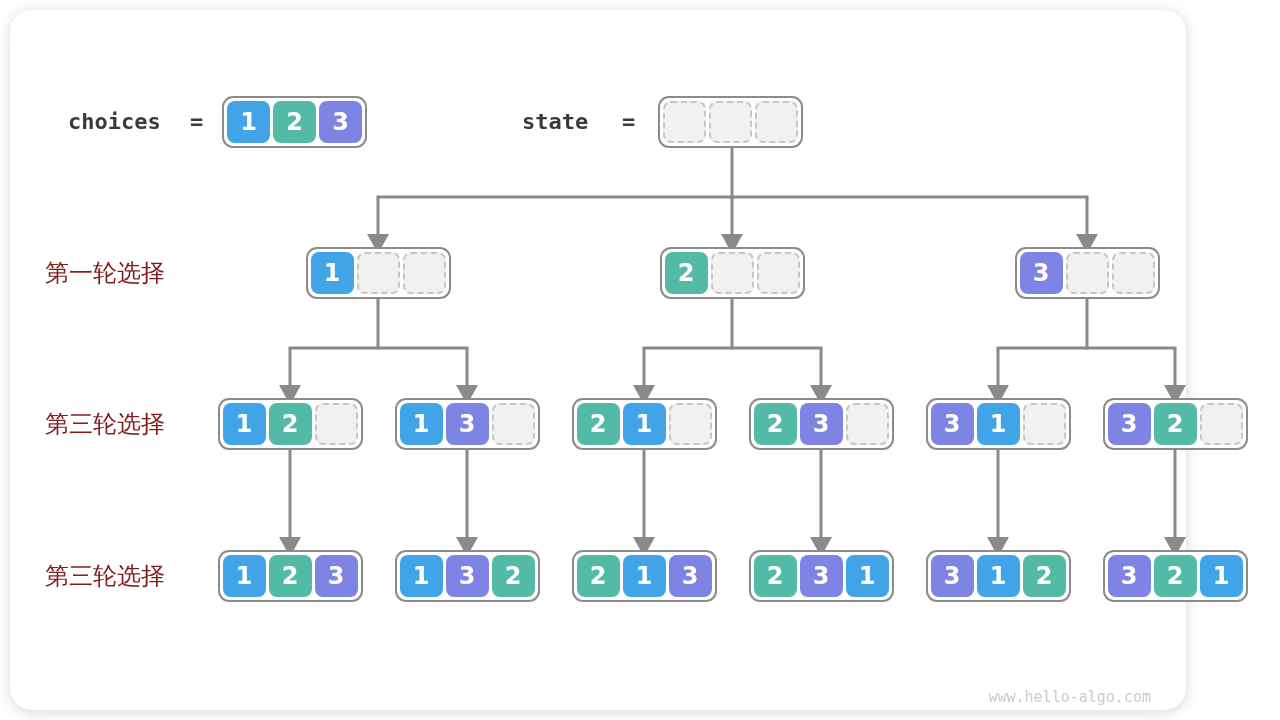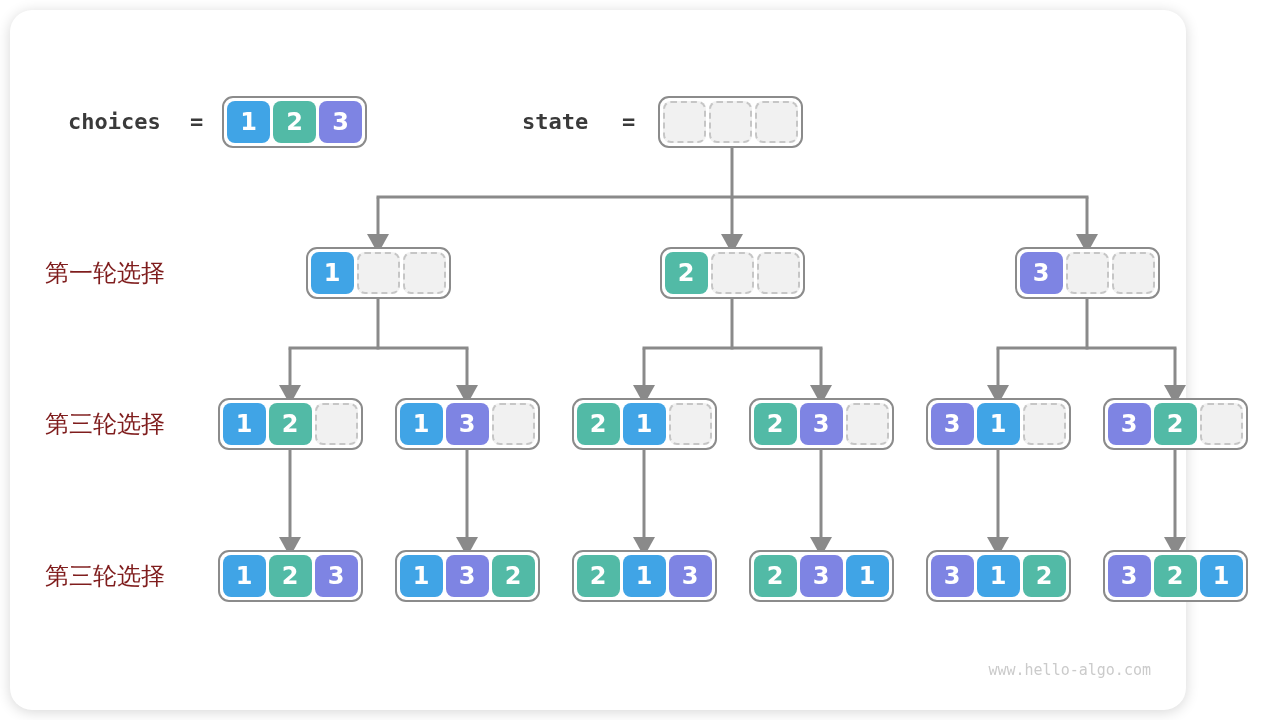--- a/index.html
+++ b/index.html
@@ -11,21 +11,21 @@
   .row-label{position:absolute;left:35px;font-size:24px;color:#7f1d1d;line-height:30px;
     transform:translateY(-50%);font-family:"DejaVu Sans","Liberation Sans",sans-serif;}
   .seq-box{position:absolute;box-sizing:border-box;width:145px;height:52px;background:#ffffff;
     border:2px solid #8b8b8b;border-radius:11px;display:flex;gap:3px;padding:3px;}
   .cell{box-sizing:border-box;width:43px;height:42px;border-radius:8px;flex:0 0 43px;
     display:flex;align-items:center;justify-content:center;}
   .cell.filled{color:#ffffff;font-weight:bold;font-size:24px;
     font-family:"DejaVu Sans","Liberation Sans",sans-serif;}
   .cell.empty{background:#f1f1f1;border:2px dashed #c6c6c6;}
   .connectors{position:absolute;left:0;top:0;pointer-events:none;}
-  .watermark{position:absolute;right:35px;bottom:31px;font-size:15px;color:#cbcbcb;
+  .watermark{position:absolute;right:35px;bottom:4px;font-size:15px;color:#cbcbcb;
     font-family:"DejaVu Sans Mono","Liberation Mono",monospace;}
 </style>
 </head>
 <body>
 
 <div class="card" id="card">
 
   <svg class="connectors" width="1280" height="720" viewBox="0 0 1280 720">
     <defs>
       <marker id="arrow" viewBox="0 0 10 10" refX="2" refY="5" markerWidth="7.5" markerHeight="7.5" orient="auto">

